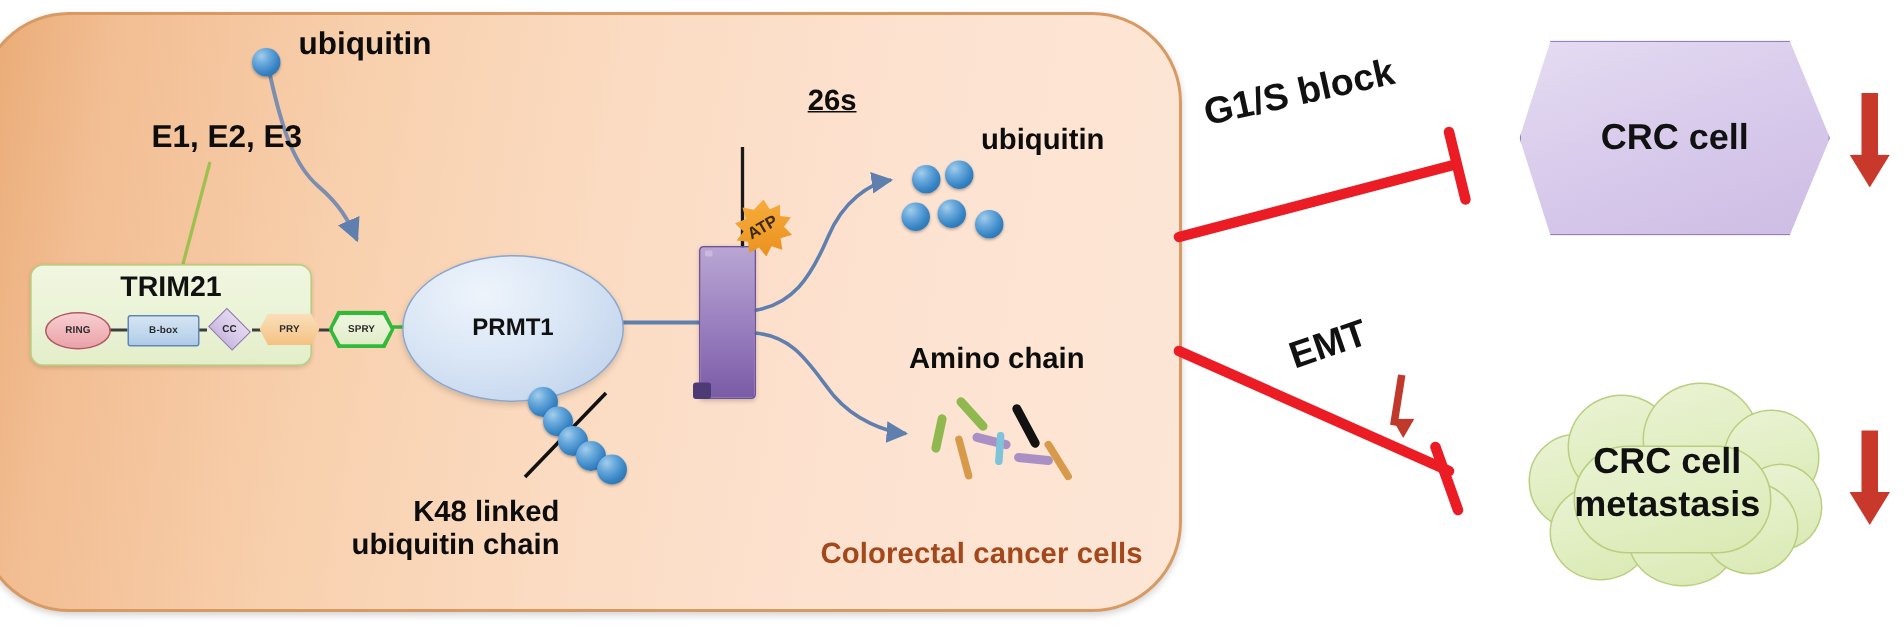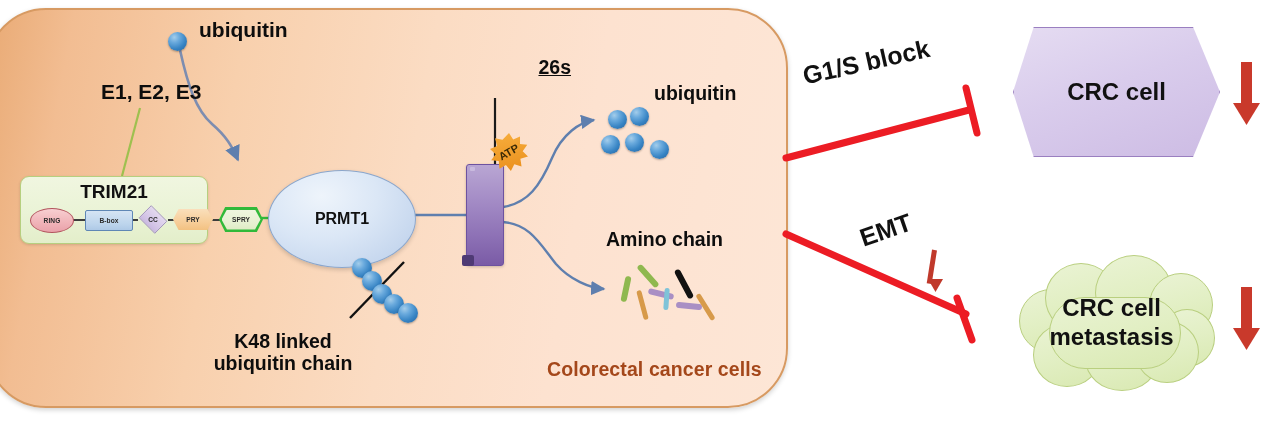--- a/index.html
+++ b/index.html
@@ -24,21 +24,21 @@
   }
 
   
   .blk{color:#0d0d0d;font-weight:bold;white-space:nowrap;}
 
   #ubi-top-label{left:199px;top:18px;font-size:21px;}
   #e-label{left:68px;top:80px;font-size:21px;margin-left:33px;}
   #prot-label{left:441px;top:57px;font-size:19.5px;line-height:1.12;text-align:right;white-space:normal;width:130px;text-decoration:underline;}
   #ubi-right-label{left:654px;top:82px;font-size:19.5px;}
   #aa-label{left:606px;top:228px;font-size:19.5px;}
-  #k48-label{left:193px;top:330px;font-size:19.5px;line-height:1.15;text-align:center;white-space:normal;width:180px;}
+  #k48-label{left:193px;top:330px;font-size:19.5px;line-height:1.15;text-align:right;white-space:normal;width:180px;}
 
   
   #trim-box{
     left:20px;top:176px;width:186px;height:66px;
     background:linear-gradient(180deg,#f0f6e0 0%,#eaf3d6 55%,#e3eeca 100%);
     border:1.6px solid #b6cf7f;border-radius:9px;
     box-shadow:0 1px 3px rgba(0,0,0,.14);
   }
   #trim-title{left:0;top:4px;width:186px;text-align:center;font-size:19px;font-weight:bold;color:#111;}
   .dom{position:absolute;display:flex;align-items:center;justify-content:center;

